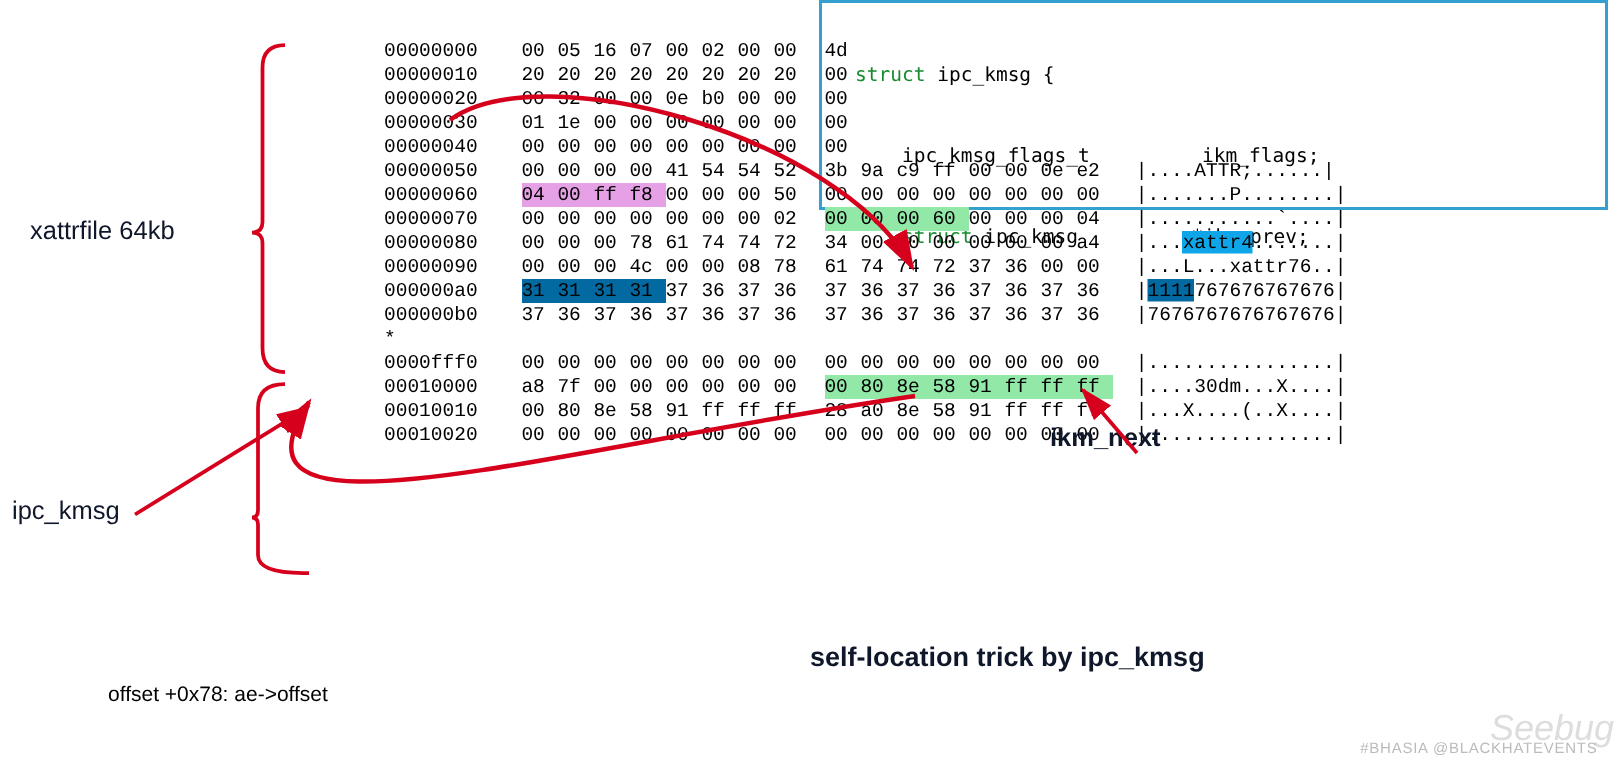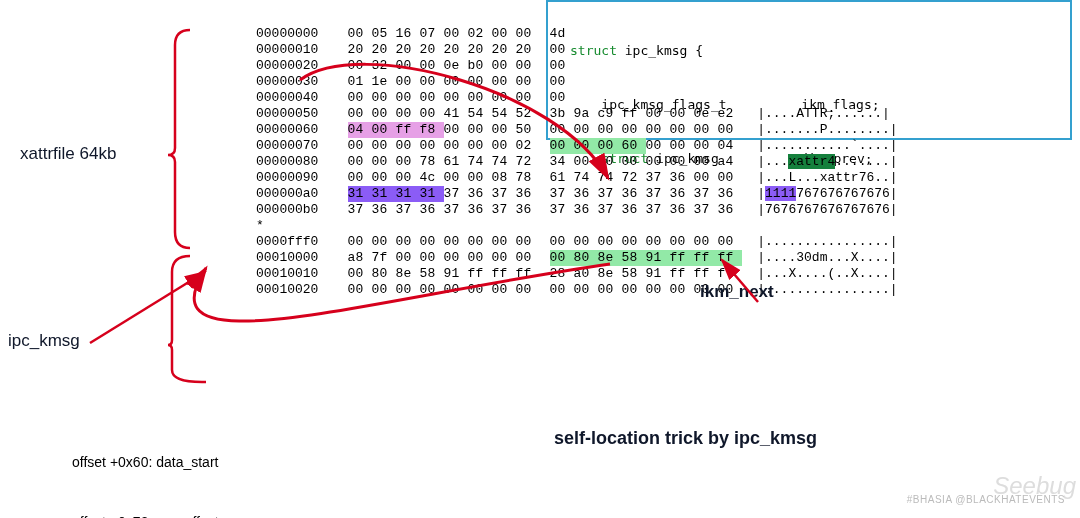--- a/index.html
+++ b/index.html
@@ -23,34 +23,34 @@
     white-space: pre;
     margin-left: 40px;
   }
   .hexrow { height: 16px; }
   .offs { display: inline-block; width: 76px; }
   .b    { display: inline-block; width: 24px; text-align: left; }
   .gap  { display: inline-block; width: 10px; }
   .asc  { display: inline-block; }
   .hl-violet { background: #e6a0e6; }
   .hl-green  { background: #92e9a7; }
-  .hl-blue   { background: #15803d; }
-  .hl-blue2  { background: #8b5cf6; }
+  .hl-blue   { background: #0ea5e9; }
+  .hl-blue2  { background: #0369a1; }
 
   .label {
     position: absolute;
     color: #0f172a;
     font-family: "Helvetica Neue", Arial, sans-serif;
     font-size: 17px;
     font-weight: 400;
   }
   .lbl-xattr   { left: 20px; top: 146px; }
   .lbl-ipckmsg { left: 8px;  top: 333px; }
   .lbl-ikmnext { left: 700px; top: 284px; font-weight: 700; }
-  .lbl-trick   { left: 554px; top: 430px; font-weight: 600; font-size: 18px; }
+  .lbl-trick   { left: 540px; top: 430px; font-weight: 600; font-size: 18px; }
 
   .notes {
     position: absolute;
     left: 72px;
     top: 412px;
     font-family: "Helvetica Neue", Arial, sans-serif;
     font-size: 14px;
     line-height: 20px;
     color: #000;
     white-space: pre;
@@ -111,21 +111,20 @@
 </div>
 
 <div class="hexwrap" id="hexwrap"><div class="hexrow"><span class="offs">00000000</span>  <span class="b">00</span><span class="b">05</span><span class="b">16</span><span class="b">07</span><span class="b">00</span><span class="b">02</span><span class="b">00</span><span class="b">00</span><span class="gap"></span><span class="b">4d</span><span class="b"></span><span class="b"></span><span class="b"></span><span class="b"></span><span class="b"></span><span class="b"></span><span class="b"></span>  <span class="asc"></span></div><div class="hexrow"><span class="offs">00000010</span>  <span class="b">20</span><span class="b">20</span><span class="b">20</span><span class="b">20</span><span class="b">20</span><span class="b">20</span><span class="b">20</span><span class="b">20</span><span class="gap"></span><span class="b">00</span><span class="b"></span><span class="b"></span><span class="b"></span><span class="b"></span><span class="b"></span><span class="b"></span><span class="b"></span>  <span class="asc"></span></div><div class="hexrow"><span class="offs">00000020</span>  <span class="b">00</span><span class="b">32</span><span class="b">00</span><span class="b">00</span><span class="b">0e</span><span class="b">b0</span><span class="b">00</span><span class="b">00</span><span class="gap"></span><span class="b">00</span><span class="b"></span><span class="b"></span><span class="b"></span><span class="b"></span><span class="b"></span><span class="b"></span><span class="b"></span>  <span class="asc"></span></div><div class="hexrow"><span class="offs">00000030</span>  <span class="b">01</span><span class="b">1e</span><span class="b">00</span><span class="b">00</span><span class="b">00</span><span class="b">00</span><span class="b">00</span><span class="b">00</span><span class="gap"></span><span class="b">00</span><span class="b"></span><span class="b"></span><span class="b"></span><span class="b"></span><span class="b"></span><span class="b"></span><span class="b"></span>  <span class="asc"></span></div><div class="hexrow"><span class="offs">00000040</span>  <span class="b">00</span><span class="b">00</span><span class="b">00</span><span class="b">00</span><span class="b">00</span><span class="b">00</span><span class="b">00</span><span class="b">00</span><span class="gap"></span><span class="b">00</span><span class="b"></span><span class="b"></span><span class="b"></span><span class="b"></span><span class="b"></span><span class="b"></span><span class="b"></span>  <span class="asc"></span></div><div class="hexrow"><span class="offs">00000050</span>  <span class="b">00</span><span class="b">00</span><span class="b">00</span><span class="b">00</span><span class="b">41</span><span class="b">54</span><span class="b">54</span><span class="b">52</span><span class="gap"></span><span class="b">3b</span><span class="b">9a</span><span class="b">c9</span><span class="b">ff</span><span class="b">00</span><span class="b">00</span><span class="b">0e</span><span class="b">e2</span>  <span class="asc">|....ATTR;......|</span></div><div class="hexrow"><span class="offs">00000060</span>  <span class="b hl-violet">04</span><span class="b hl-violet">00</span><span class="b hl-violet">ff</span><span class="b hl-violet">f8</span><span class="b">00</span><span class="b">00</span><span class="b">00</span><span class="b">50</span><span class="gap"></span><span class="b">00</span><span class="b">00</span><span class="b">00</span><span class="b">00</span><span class="b">00</span><span class="b">00</span><span class="b">00</span><span class="b">00</span>  <span class="asc">|.......P........|</span></div><div class="hexrow"><span class="offs">00000070</span>  <span class="b">00</span><span class="b">00</span><span class="b">00</span><span class="b">00</span><span class="b">00</span><span class="b">00</span><span class="b">00</span><span class="b">02</span><span class="gap"></span><span class="b hl-green">00</span><span class="b hl-green">00</span><span class="b hl-green">00</span><span class="b hl-green">60</span><span class="b">00</span><span class="b">00</span><span class="b">00</span><span class="b">04</span>  <span class="asc">|...........`....|</span></div><div class="hexrow"><span class="offs">00000080</span>  <span class="b">00</span><span class="b">00</span><span class="b">00</span><span class="b">78</span><span class="b">61</span><span class="b">74</span><span class="b">74</span><span class="b">72</span><span class="gap"></span><span class="b">34</span><span class="b">00</span><span class="b">00</span><span class="b">00</span><span class="b">00</span><span class="b">00</span><span class="b">00</span><span class="b">a4</span>  <span class="asc">|...<span class="hl-blue">xattr4</span>.......|</span></div><div class="hexrow"><span class="offs">00000090</span>  <span class="b">00</span><span class="b">00</span><span class="b">00</span><span class="b">4c</span><span class="b">00</span><span class="b">00</span><span class="b">08</span><span class="b">78</span><span class="gap"></span><span class="b">61</span><span class="b">74</span><span class="b">74</span><span class="b">72</span><span class="b">37</span><span class="b">36</span><span class="b">00</span><span class="b">00</span>  <span class="asc">|...L...xattr76..|</span></div><div class="hexrow"><span class="offs">000000a0</span>  <span class="b hl-blue2">31</span><span class="b hl-blue2">31</span><span class="b hl-blue2">31</span><span class="b hl-blue2">31</span><span class="b">37</span><span class="b">36</span><span class="b">37</span><span class="b">36</span><span class="gap"></span><span class="b">37</span><span class="b">36</span><span class="b">37</span><span class="b">36</span><span class="b">37</span><span class="b">36</span><span class="b">37</span><span class="b">36</span>  <span class="asc">|<span class="hl-blue2">1111</span>767676767676|</span></div><div class="hexrow"><span class="offs">000000b0</span>  <span class="b">37</span><span class="b">36</span><span class="b">37</span><span class="b">36</span><span class="b">37</span><span class="b">36</span><span class="b">37</span><span class="b">36</span><span class="gap"></span><span class="b">37</span><span class="b">36</span><span class="b">37</span><span class="b">36</span><span class="b">37</span><span class="b">36</span><span class="b">37</span><span class="b">36</span>  <span class="asc">|7676767676767676|</span></div><div class="hexrow"><span class="offs">*</span>  <span class="b"></span><span class="b"></span><span class="b"></span><span class="b"></span><span class="b"></span><span class="b"></span><span class="b"></span><span class="b"></span><span class="gap"></span><span class="b"></span><span class="b"></span><span class="b"></span><span class="b"></span><span class="b"></span><span class="b"></span><span class="b"></span><span class="b"></span>  <span class="asc"></span></div><div class="hexrow"><span class="offs">0000fff0</span>  <span class="b">00</span><span class="b">00</span><span class="b">00</span><span class="b">00</span><span class="b">00</span><span class="b">00</span><span class="b">00</span><span class="b">00</span><span class="gap"></span><span class="b">00</span><span class="b">00</span><span class="b">00</span><span class="b">00</span><span class="b">00</span><span class="b">00</span><span class="b">00</span><span class="b">00</span>  <span class="asc">|................|</span></div><div class="hexrow"><span class="offs">00010000</span>  <span class="b">a8</span><span class="b">7f</span><span class="b">00</span><span class="b">00</span><span class="b">00</span><span class="b">00</span><span class="b">00</span><span class="b">00</span><span class="gap"></span><span class="b hl-green">00</span><span class="b hl-green">80</span><span class="b hl-green">8e</span><span class="b hl-green">58</span><span class="b hl-green">91</span><span class="b hl-green">ff</span><span class="b hl-green">ff</span><span class="b hl-green">ff</span>  <span class="asc">|....30dm...X....|</span></div><div class="hexrow"><span class="offs">00010010</span>  <span class="b">00</span><span class="b">80</span><span class="b">8e</span><span class="b">58</span><span class="b">91</span><span class="b">ff</span><span class="b">ff</span><span class="b">ff</span><span class="gap"></span><span class="b">28</span><span class="b">a0</span><span class="b">8e</span><span class="b">58</span><span class="b">91</span><span class="b">ff</span><span class="b">ff</span><span class="b">ff</span>  <span class="asc">|...X....(..X....|</span></div><div class="hexrow"><span class="offs">00010020</span>  <span class="b">00</span><span class="b">00</span><span class="b">00</span><span class="b">00</span><span class="b">00</span><span class="b">00</span><span class="b">00</span><span class="b">00</span><span class="gap"></span><span class="b">00</span><span class="b">00</span><span class="b">00</span><span class="b">00</span><span class="b">00</span><span class="b">00</span><span class="b">00</span><span class="b">00</span>  <span class="asc">|................|</span></div></div>
 
 <div class="label lbl-xattr">xattrfile 64kb</div>
 <div class="label lbl-ipckmsg">ipc_kmsg</div>
 <div class="label lbl-ikmnext">ikm_next</div>
 <div class="label lbl-trick">self-location trick by ipc_kmsg</div>
 
 <div class="notes">
-  <div>offset +0x60: data_start</div>
   <div>offset +0x78: ae-&gt;offset</div>
   
   
 </div>
 
 <svg class="arrows">
   <defs>
     <marker id="ah" markerWidth="10" markerHeight="10" refX="8" refY="3" orient="auto">
       <path d="M0,0 L9,3 L0,6 Z" fill="#d6001c"></path>
     </marker>

